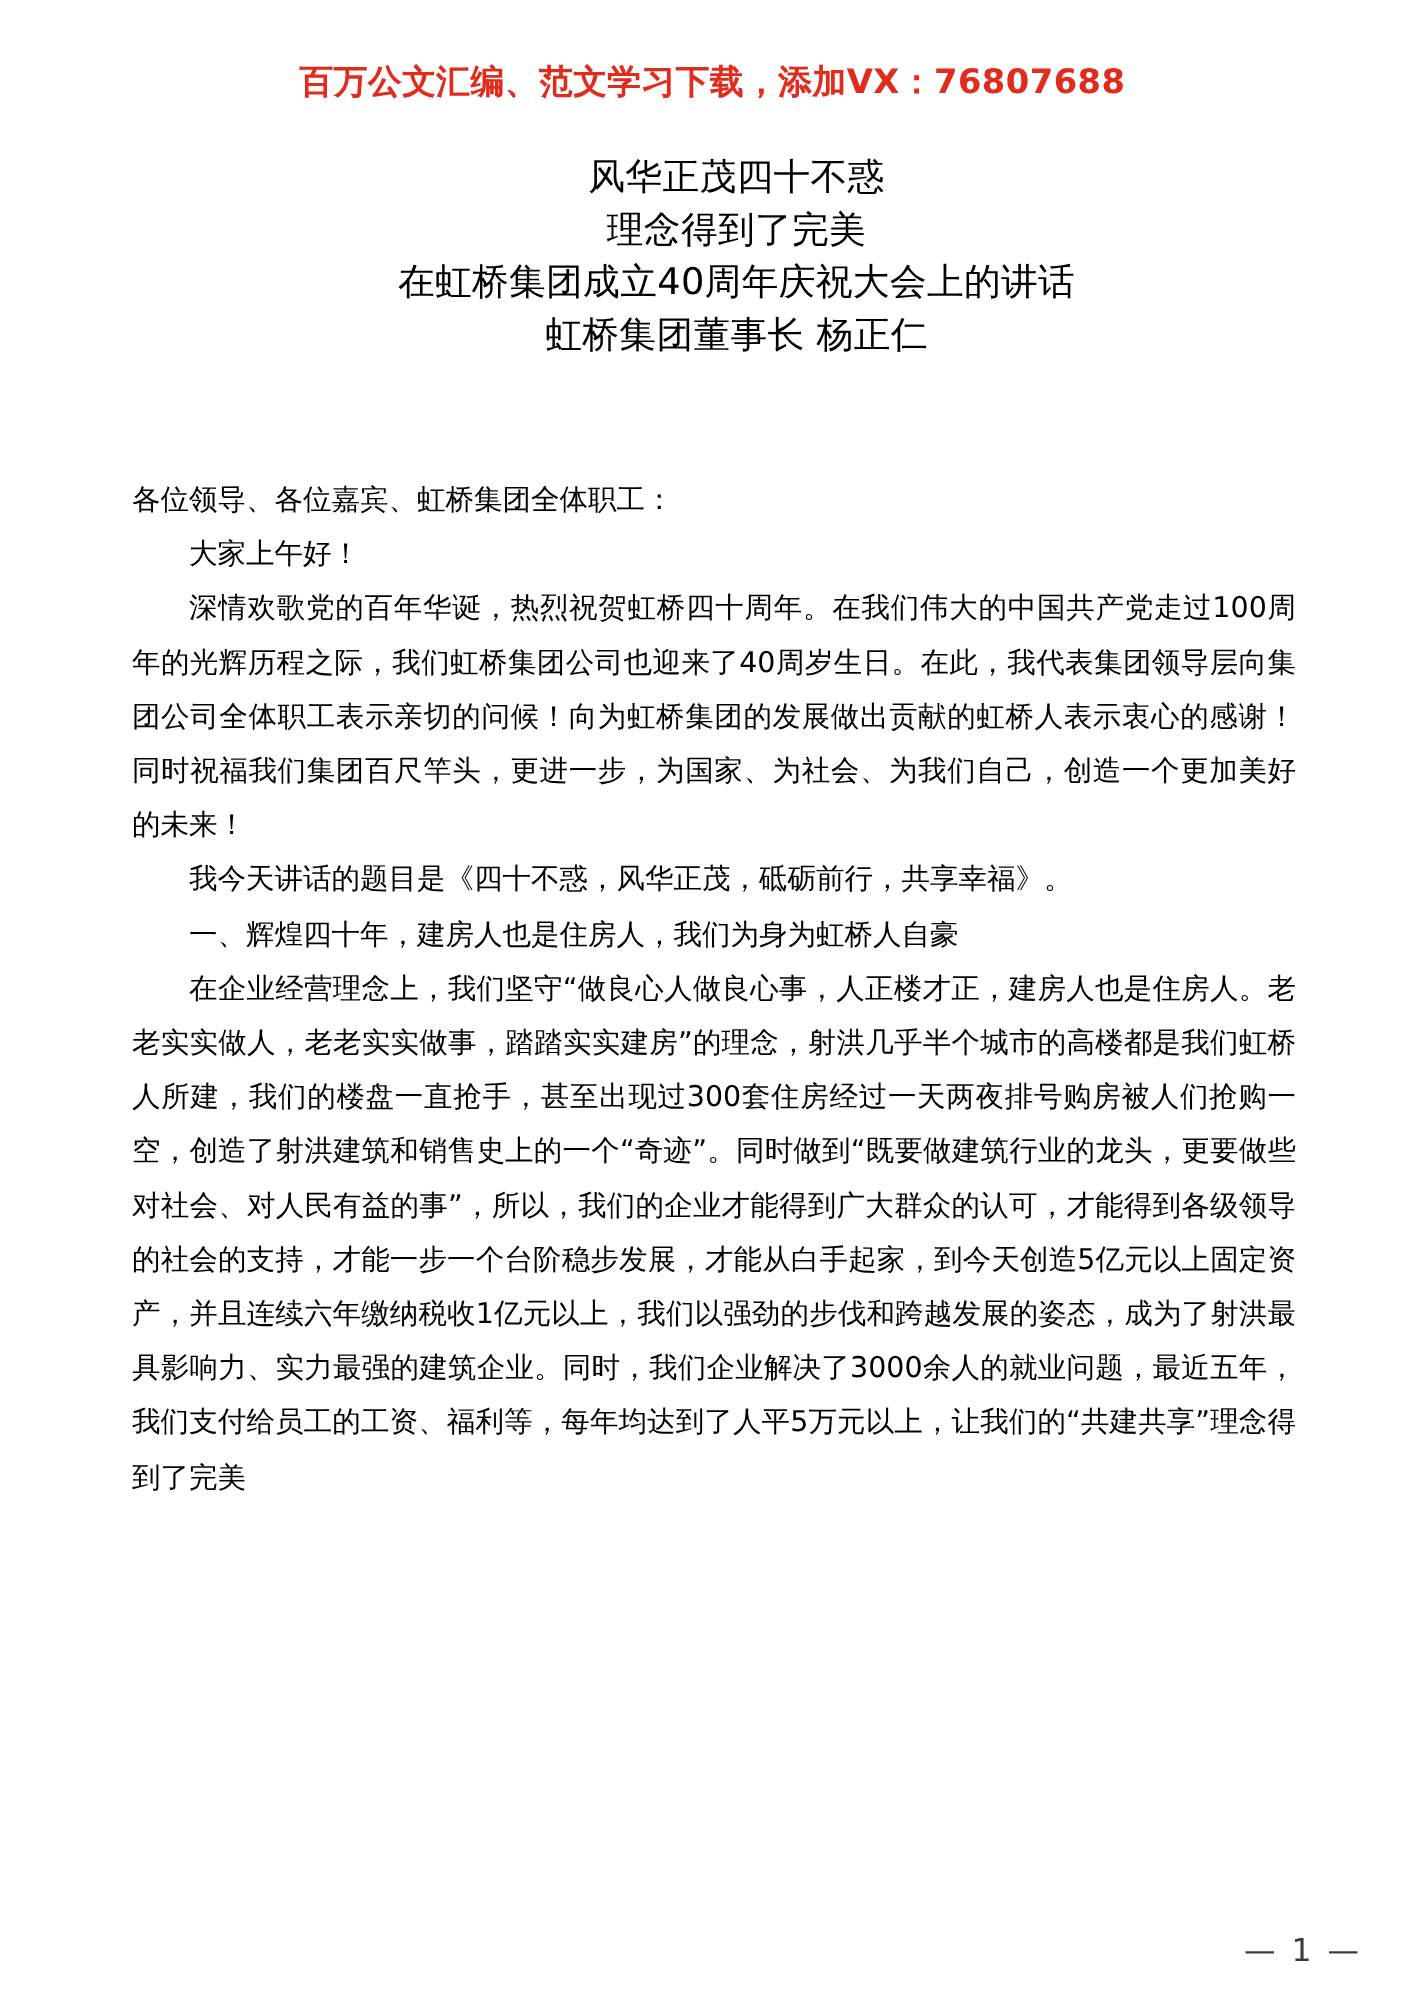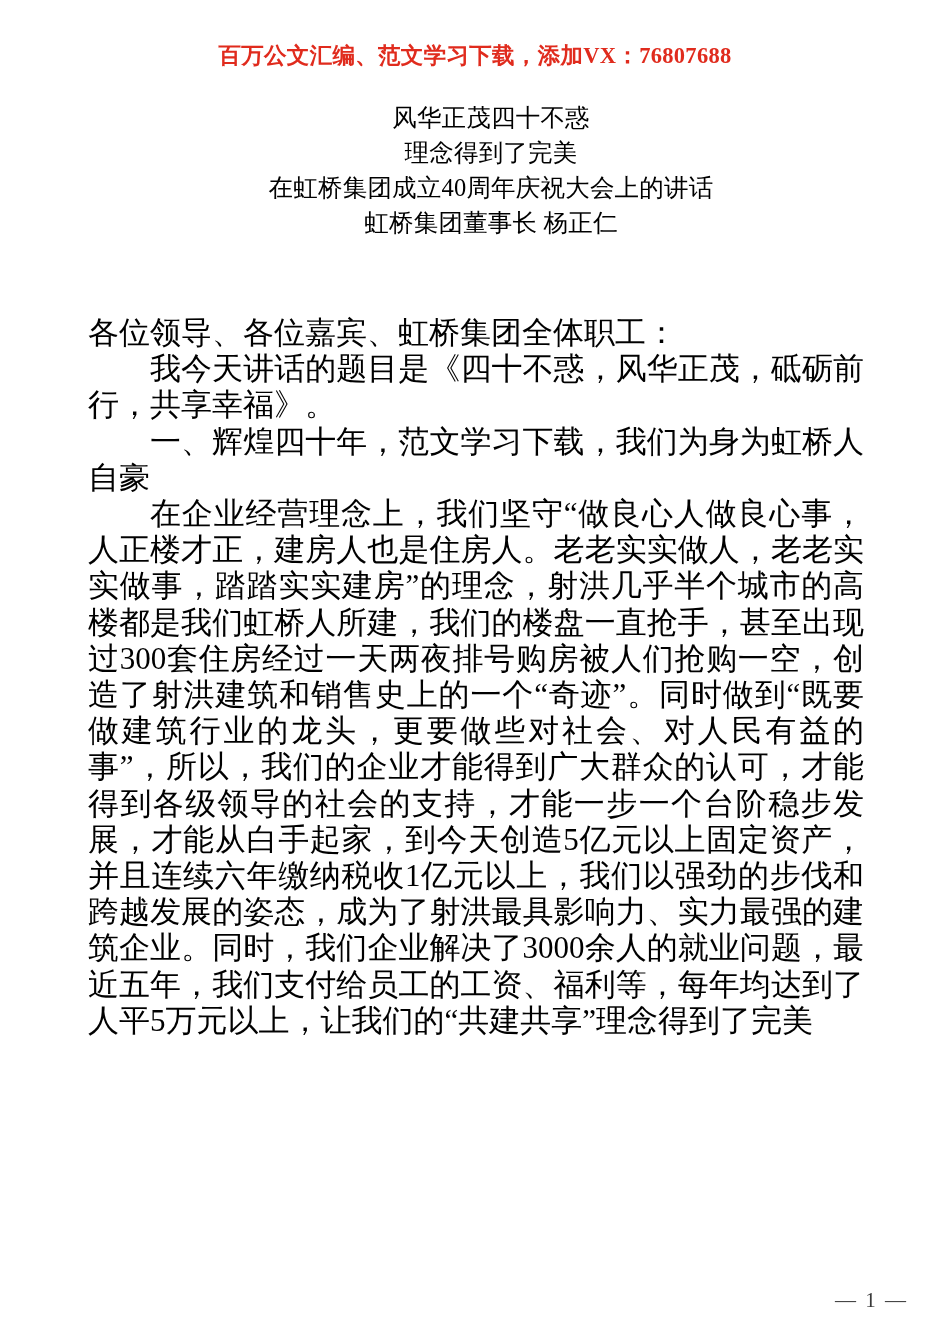--- a/index.html
+++ b/index.html
@@ -14,21 +14,20 @@
     color: #000000;
     position: relative;
     overflow: hidden;
   }
 
   .page {
     position: relative;
     width: 808px;
     height: 1344px;
     box-sizing: border-box;
-    font-family: Liberation Serif, serif;
   }
 
   
   .promo-header {
     position: absolute;
     top: 42px;
     left: 0;
     width: 950px;
     text-align: center;
     font-size: 22.5px;
@@ -57,21 +56,21 @@
 
   
   .body-col {
     position: absolute;
     top: 315px;
     left: 88px;
     width: 776px;
   }
 
   .para {
-    font-size: 31px;
+    font-size: 19px;
     line-height: 36.2px;
     text-align: justify;
     text-justify: inter-character;
     text-align-last: left;
     letter-spacing: 0;
     margin: 0;
     word-break: break-all;
   }
   .para.indent {
     text-indent: 2em;
@@ -104,20 +103,22 @@
 
   <div class="title-block">
     <div class="title-line">风华正茂四十不惑</div>
     <div class="title-line">理念得到了完美</div>
     <div class="title-line">在虹桥集团成立40周年庆祝大会上的讲话</div>
     <div class="title-line">虹桥集团董事长  杨正仁</div>
   </div>
 
   <div class="body-col">
     <p class="para">各位领导、各位嘉宾、虹桥集团全体职工：</p>
+    <p class="para indent">大家上午好！</p>
+    <p class="para indent">深情欢歌党的百年华诞，热烈祝贺虹桥四十周年。在我们伟大的中国共产党走过100周年的光辉历程之际，我们虹桥集团公司也迎来了40周岁生日。在此，我代表集团领导层向集团公司全体职工表示亲切的问候！向为虹桥集团的发展做出贡献的虹桥人表示衷心的感谢！同时祝福我们集团百尺竿头，更进一步，为国家、为社会、为我们自己，创造一个更加美好的未来！</p>
     <p class="para indent">我今天讲话的题目是《四十不惑，风华正茂，砥砺前行，共享幸福》。</p>
-    <p class="para heading">一、辉煌四十年，范文学习下载，我们为身为虹桥人自豪</p>
+    <p class="para heading">一、辉煌四十年，建房人也是住房人，我们为身为虹桥人自豪</p>
     <p class="para indent">在企业经营理念上，我们坚守“做良心人做良心事，人正楼才正，建房人也是住房人。老老实实做人，老老实实做事，踏踏实实建房”的理念，射洪几乎半个城市的高楼都是我们虹桥人所建，我们的楼盘一直抢手，甚至出现过300套住房经过一天两夜排号购房被人们抢购一空，创造了射洪建筑和销售史上的一个“奇迹”。同时做到“既要做建筑行业的龙头，更要做些对社会、对人民有益的事”，所以，我们的企业才能得到广大群众的认可，才能得到各级领导的社会的支持，才能一步一个台阶稳步发展，才能从白手起家，到今天创造5亿元以上固定资产，并且连续六年缴纳税收1亿元以上，我们以强劲的步伐和跨越发展的姿态，成为了射洪最具影响力、实力最强的建筑企业。同时，我们企业解决了3000余人的就业问题，最近五年，我们支付给员工的工资、福利等，每年均达到了人平5万元以上，让我们的“共建共享”理念得到了完美</p>
   </div>
 
   <div class="footer">— 1 —</div>
 
 </div>
 
 </body></html>

